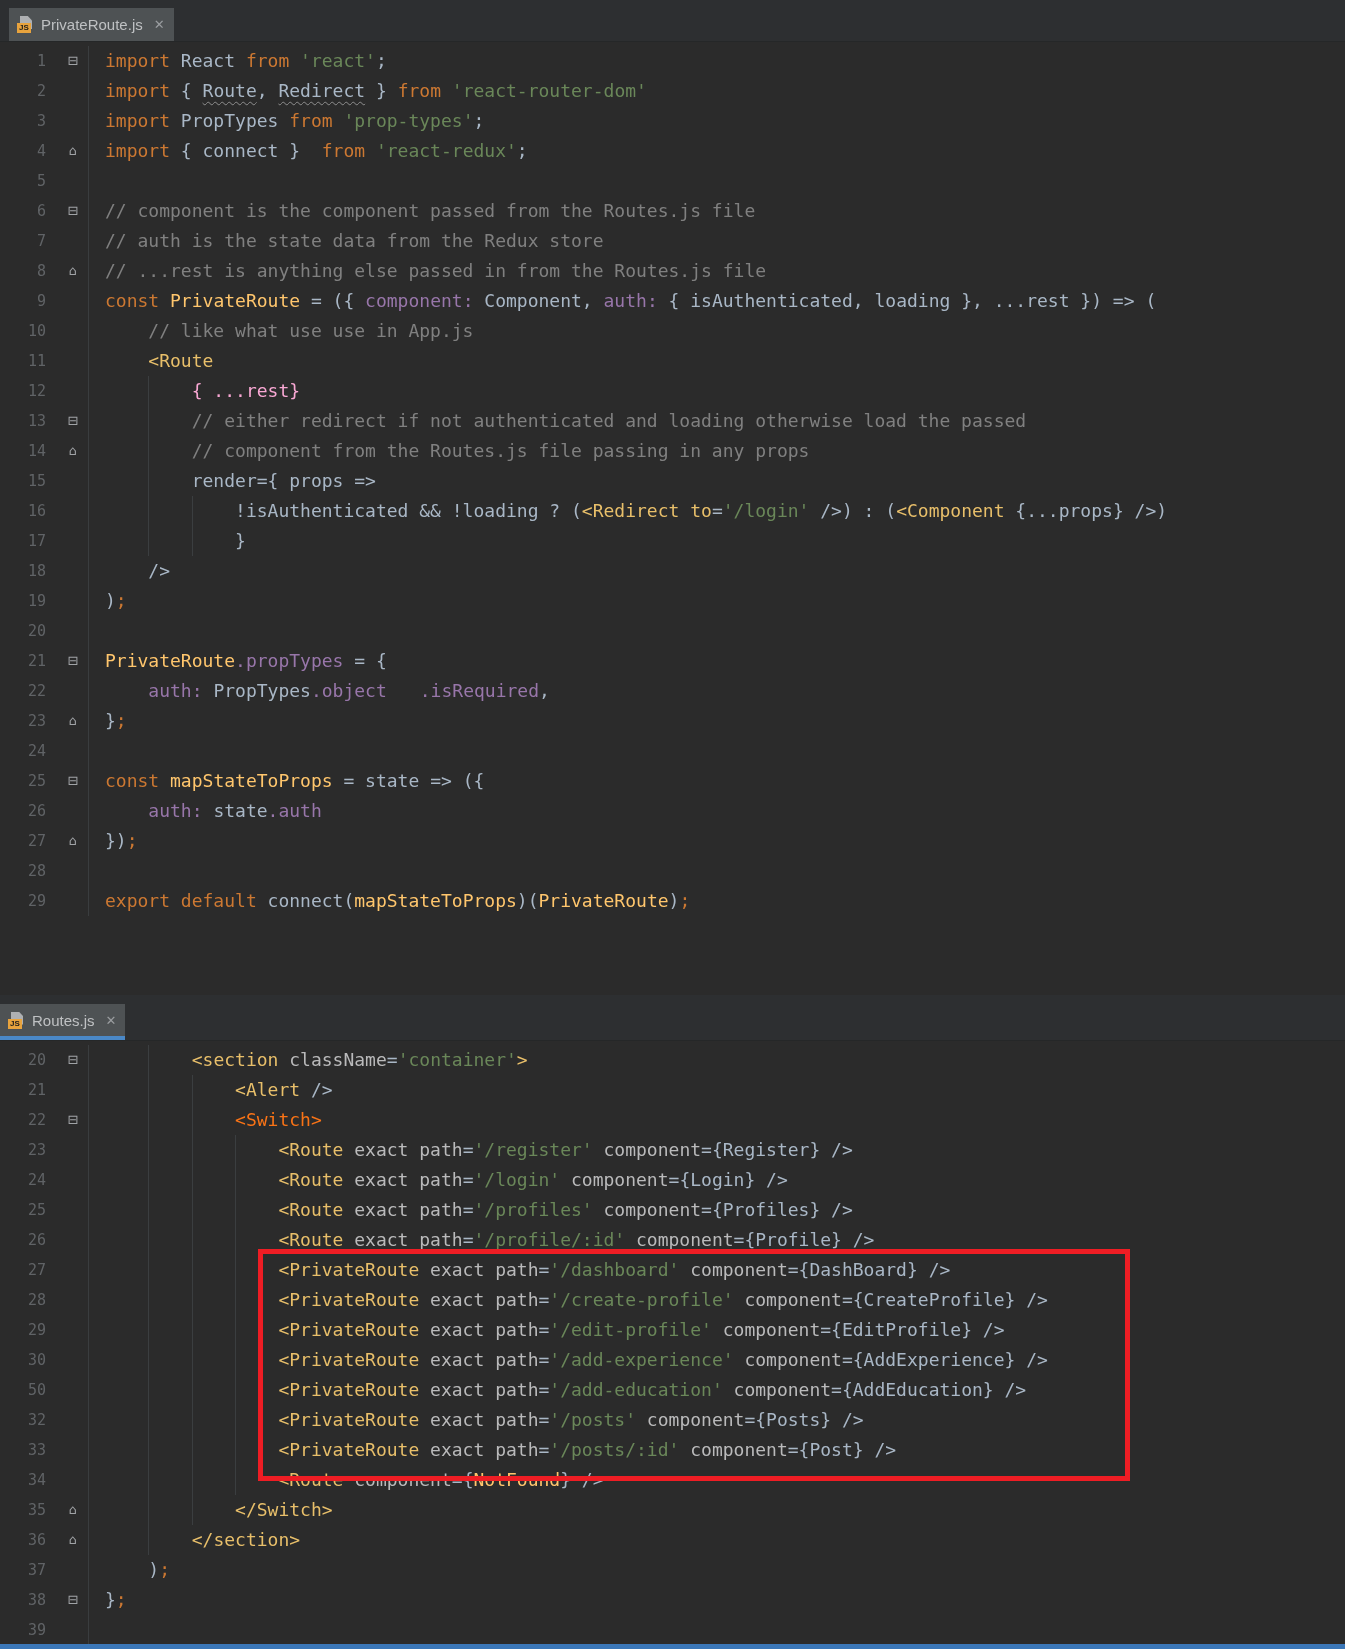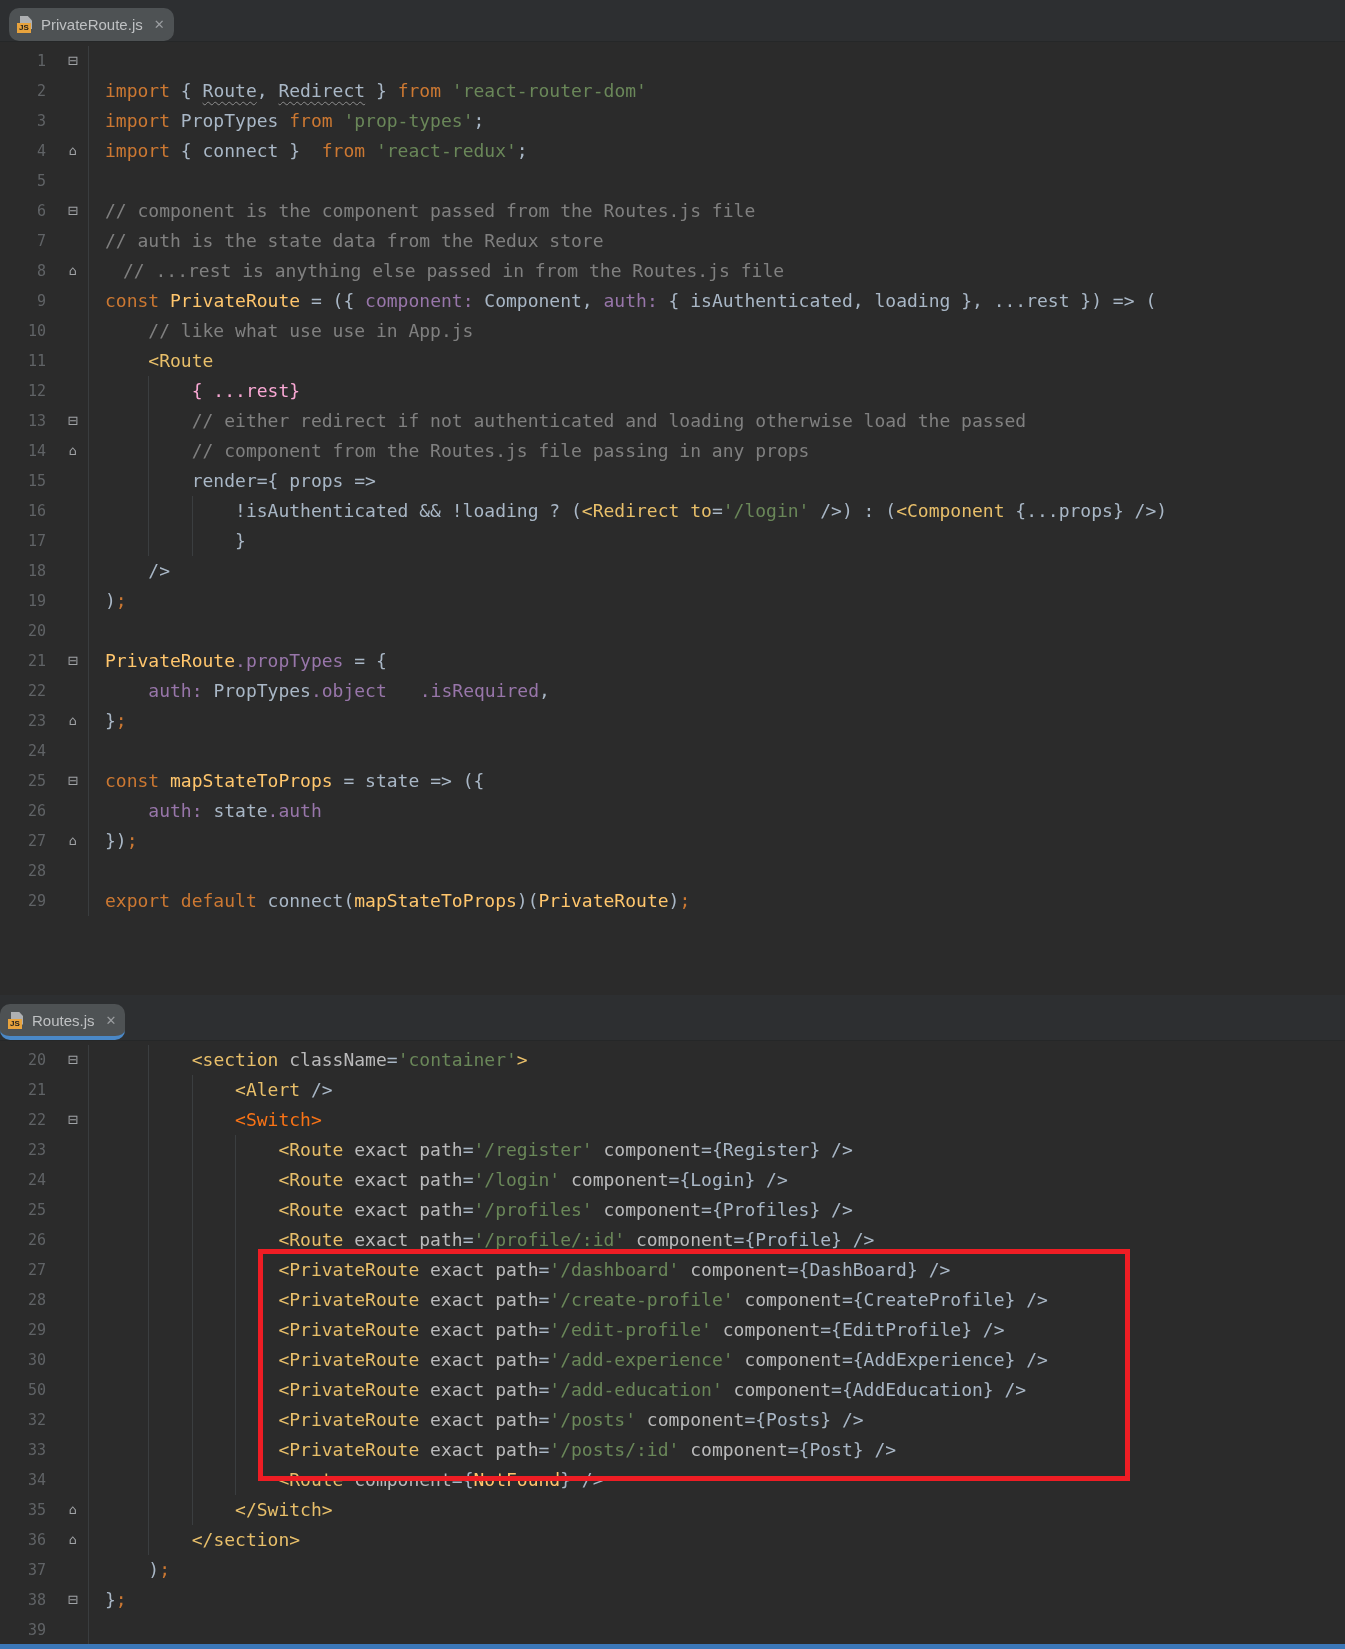--- a/index.html
+++ b/index.html
@@ -18,21 +18,20 @@
   }
   #ed1 .tabbar{height:41px;}
   #ed2 .tabbar{height:45px;}
   .tab{
     display:flex;align-items:center;gap:7px;
     background:var(--tab_bg,#4E5254);
     height:33px;margin-left:9px;padding:0 9px 0 8px;
     font-family:"Liberation Sans",sans-serif;font-size:15px;
     color:var(--tab_text,#BFC1C3);
     cursor:pointer;
-    border-radius:10px;
   }
   #ed2 .tab{margin-left:0;height:32px;border-bottom:4px solid var(--active_tab_underline,#4A88C7);}
   .fileicon{position:relative;width:17px;height:17px;flex:none;}
   .fileicon .page{position:absolute;left:3px;top:0;width:12px;height:13px;background:#AEB0B2;
     clip-path:polygon(0 0,65% 0,100% 35%,100% 100%,0 100%);}
   .fileicon .jsbadge{position:absolute;left:0;bottom:0;background:var(--js_badge_bg,#E8A33D);
     color:#1d1d1d;font:bold 8px/10px "Liberation Sans",sans-serif;padding:0 2px;}
   .closex{color:#9A9DA0;font-size:13px;margin-left:4px;}
   .codewrap{position:relative;padding-top:4px;}
   .row{display:flex;height:30px;line-height:30px;}
@@ -60,20 +59,21 @@
           <b class="jsbadge">JS</b>
         </span>
       <span class="tabtitle">PrivateRoute.js</span>
       <span class="closex">✕</span>
     </div>
   </div>
   <div class="codewrap">
       <div class="row">
         <span class="ln">1</span>
         <span class="fold">⊟</span>
+        <pre class="code"><span style="color: rgb(204, 120, 50);">import </span><span style="color: rgb(169, 183, 198);">React </span><span style="color: rgb(204, 120, 50);">from </span><span style="color: rgb(106, 135, 89);">'react'</span><span style="color: rgb(169, 183, 198);">;</span></pre>
       </div>
       <div class="row">
         <span class="ln">2</span>
         <span class="fold"></span>
         <pre class="code"><span style="color: rgb(204, 120, 50);">import </span><span style="color: rgb(169, 183, 198);">{ </span><span class="squiggle" style="color: rgb(169, 183, 198);">Route</span><span style="color: rgb(169, 183, 198);">, </span><span class="squiggle" style="color: rgb(169, 183, 198);">Redirect</span><span style="color: rgb(169, 183, 198);"> } </span><span style="color: rgb(204, 120, 50);">from </span><span style="color: rgb(106, 135, 89);">'react-router-dom'</span></pre>
       </div>
       <div class="row">
         <span class="ln">3</span>
         <span class="fold"></span>
         <pre class="code"><span style="color: rgb(204, 120, 50);">import </span><span style="color: rgb(169, 183, 198);">PropTypes </span><span style="color: rgb(204, 120, 50);">from </span><span style="color: rgb(106, 135, 89);">'prop-types'</span><span style="color: rgb(169, 183, 198);">;</span></pre>
@@ -94,21 +94,21 @@
         <pre class="code"><span style="color: rgb(128, 128, 128);">// component is the component passed from the Routes.js file</span></pre>
       </div>
       <div class="row">
         <span class="ln">7</span>
         <span class="fold"></span>
         <pre class="code"><span style="color: rgb(128, 128, 128);">// auth is the state data from the Redux store</span></pre>
       </div>
       <div class="row">
         <span class="ln">8</span>
         <span class="fold">⌂</span>
-        <pre class="code"><span style="color: rgb(128, 128, 128); margin-left: 18px;">// ...rest is anything else passed in from the Routes.js file</span></pre>
+        <pre class="code"><span style="color: rgb(128, 128, 128);">// ...rest is anything else passed in from the Routes.js file</span></pre>
       </div>
       <div class="row">
         <span class="ln">9</span>
         <span class="fold"></span>
         <pre class="code"><span style="color: rgb(204, 120, 50);">const </span><span style="color: rgb(255, 198, 109);">PrivateRoute</span><span style="color: rgb(169, 183, 198);"> = ({ </span><span style="color: rgb(152, 118, 170);">component:</span><span style="color: rgb(169, 183, 198);"> Component, </span><span style="color: rgb(152, 118, 170);">auth:</span><span style="color: rgb(169, 183, 198);"> { isAuthenticated, loading }, ...rest }) =&gt; (</span></pre>
       </div>
       <div class="row">
         <span class="ln">10</span>
         <span class="fold"></span>
         <pre class="code"><span style="color: rgb(128, 128, 128);">    // like what use use in App.js</span></pre>

